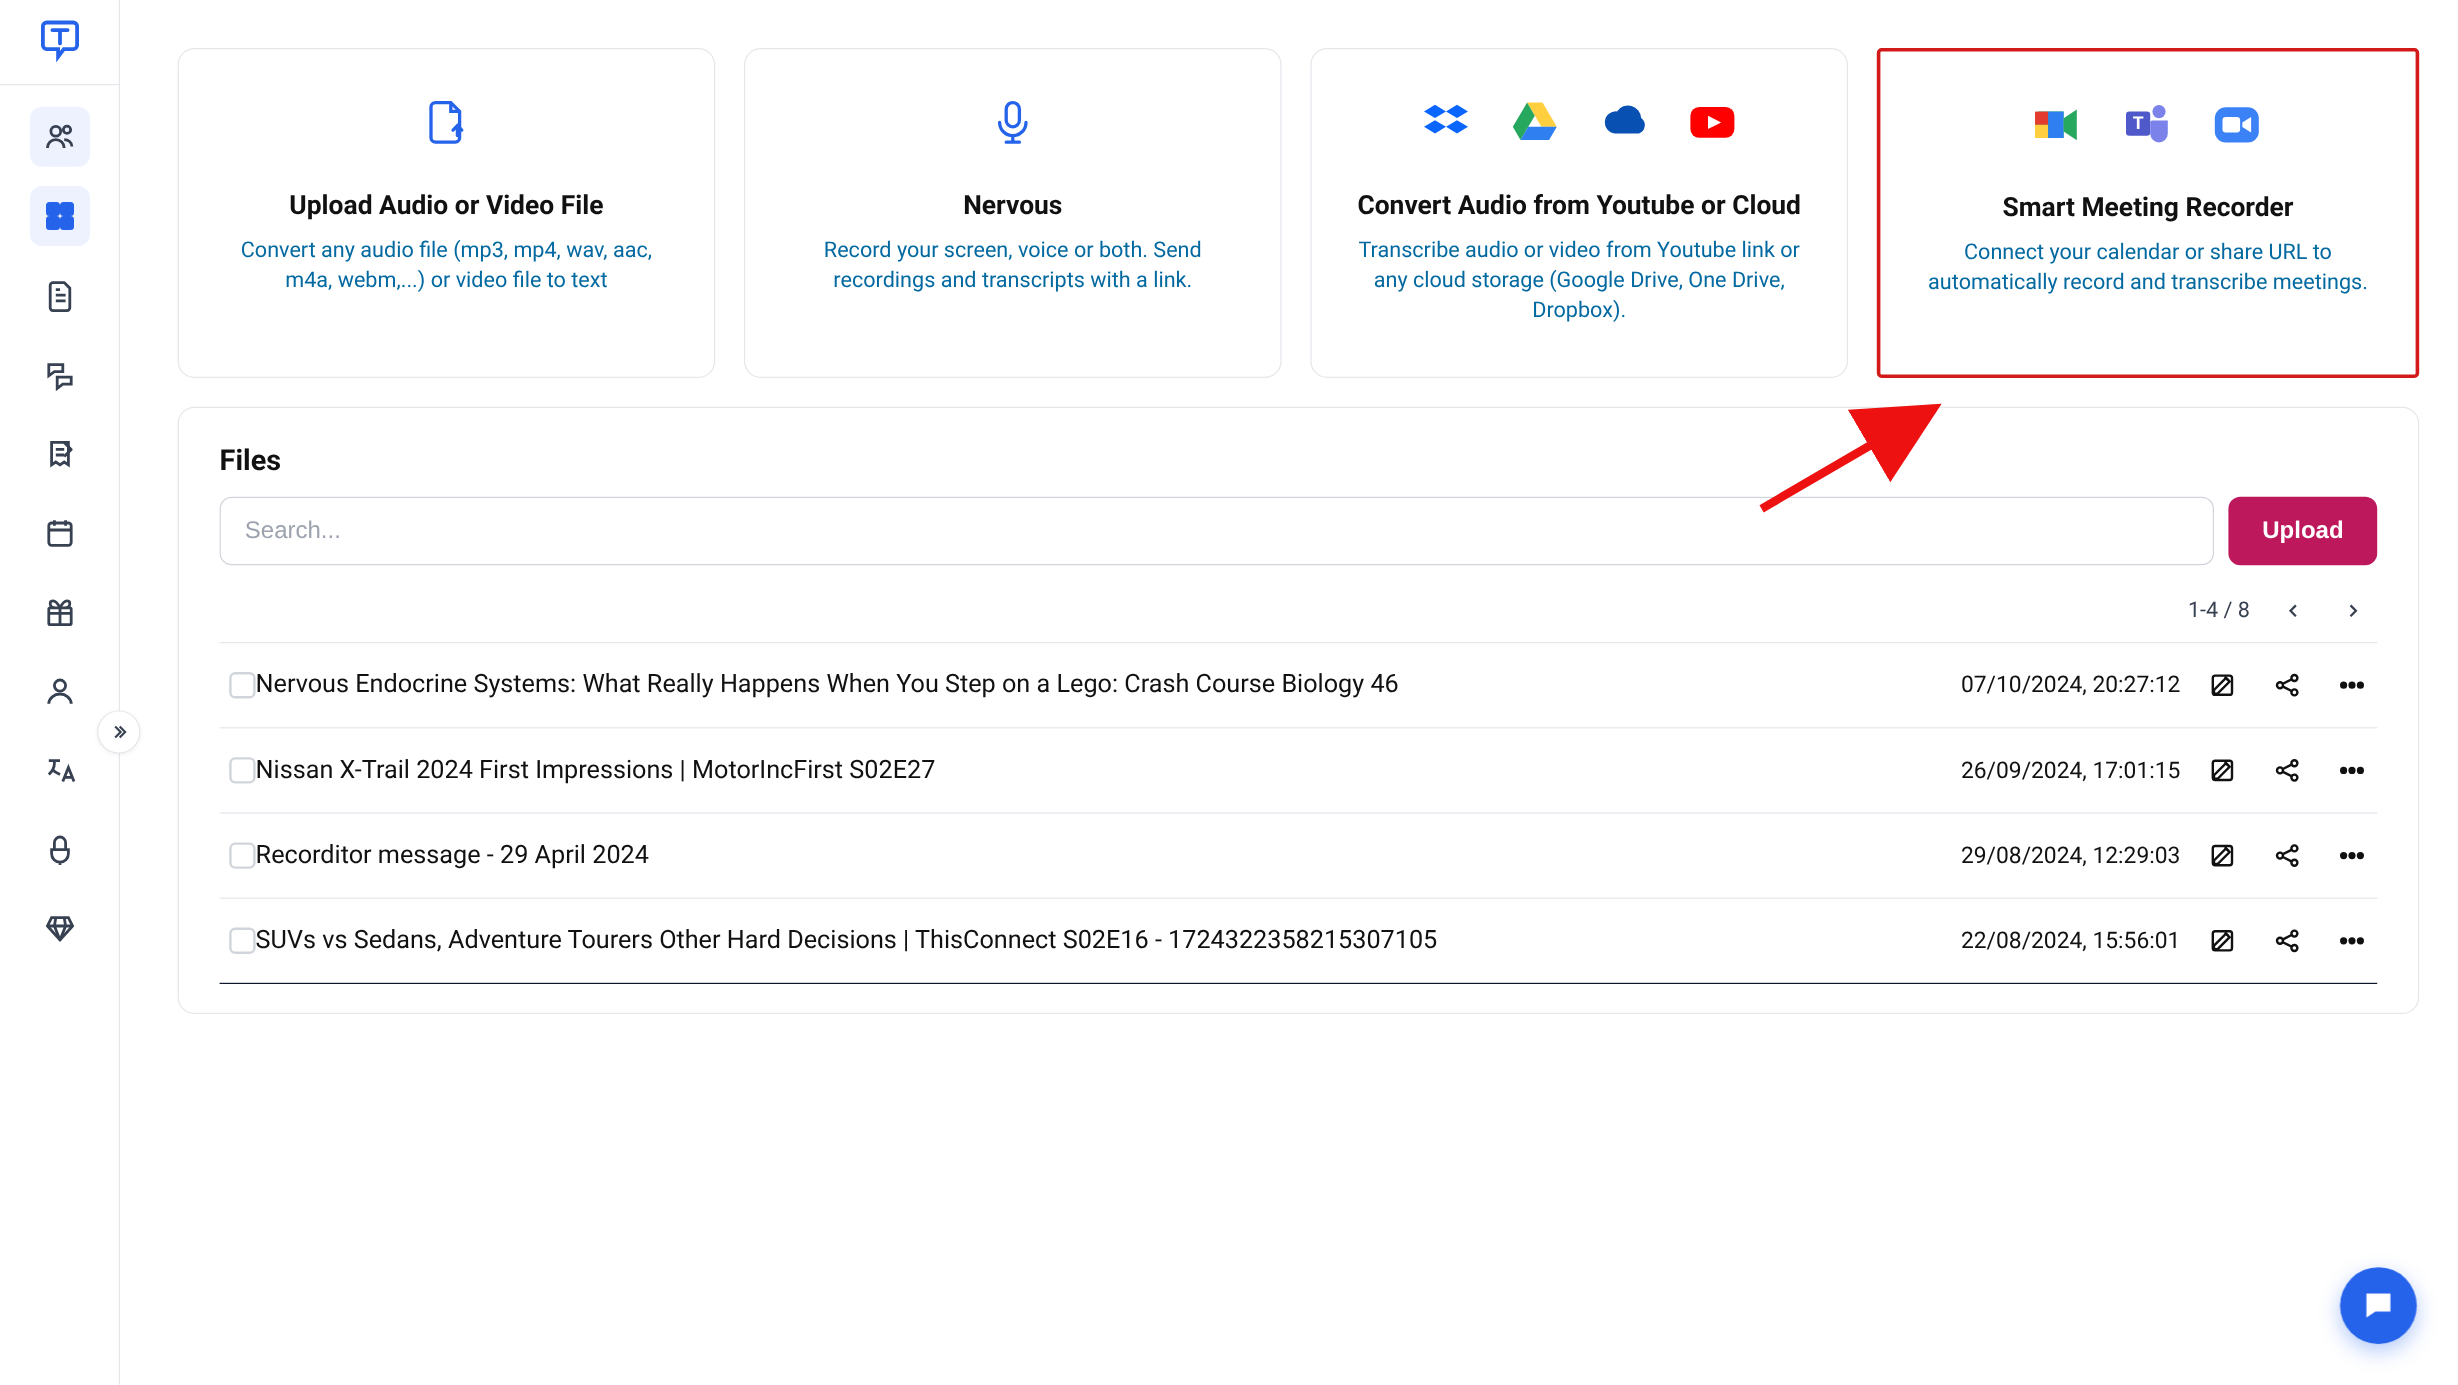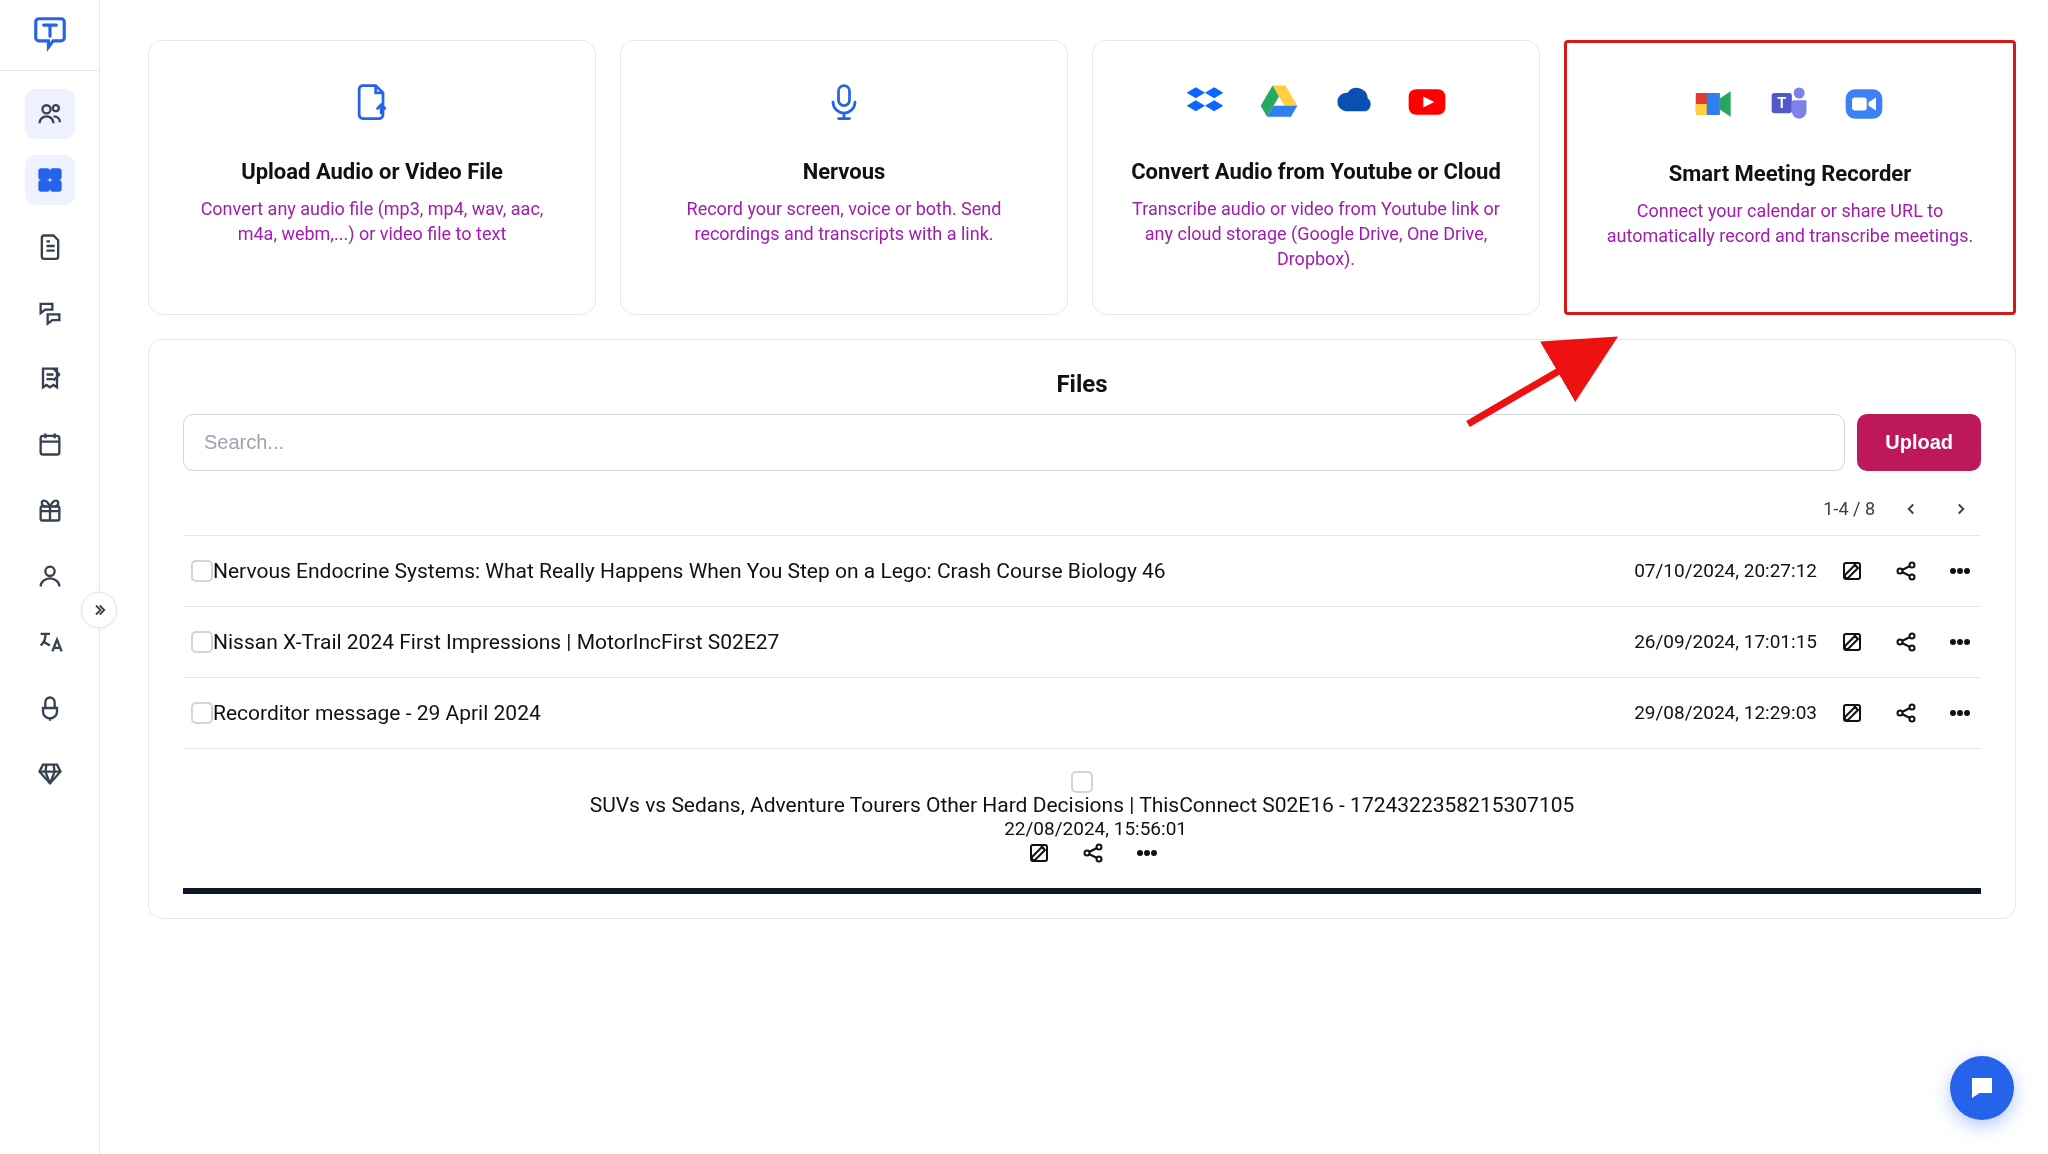--- a/index.html
+++ b/index.html
@@ -20,37 +20,37 @@
 .sidebar-expand svg { width: 18px; height: 18px; stroke: #374151; stroke-width: 2.4; fill: none; }
 
 .main { flex: 1; padding: 40px 32px 0 48px; position: relative; }
 
 
 .cards-row { display: flex; gap: 24px; }
 .card { flex: 1; border: 1px solid #e5e7eb; border-radius: 14px; padding: 32px 22px 42px; text-align: center; display: flex; flex-direction: column; align-items: center; cursor: pointer; }
 .card.highlight { border: 3px solid #d21a1a; border-radius: 4px; }
 .card-icons { display: flex; align-items: center; justify-content: center; gap: 28px; height: 58px; margin-bottom: 28px; }
 .card-title { font-weight: 700; font-size: 22px; color: #111; margin-bottom: 12px; }
-.card-desc { font-size: 18px; color: #a21caf; line-height: 1.4; max-width: 380px; }
+.card-desc { font-size: 18px; color: #0369a1; line-height: 1.4; max-width: 380px; }
 
 
 .files-panel { margin-top: 24px; border: 1px solid #e5e7eb; border-radius: 14px; padding: 30px 34px 24px; }
-.files-title { font-size: 24px; font-weight: 700; margin-bottom: 16px; text-align: center; }
+.files-title { font-size: 24px; font-weight: 700; margin-bottom: 16px; }
 .search-row { display: flex; gap: 12px; margin-bottom: 16px; }
 .search-input { flex: 1; border: 1px solid #d1d5db; border-radius: 10px; padding: 16px 20px; font-size: 20px; color: #374151; outline: none; }
 .search-input::placeholder { color: #9ca3af; }
 .upload-btn { background: #be185d; color: #fff; font-size: 20px; font-weight: 600; border: none; border-radius: 10px; padding: 0 28px; cursor: pointer; }
 
 .pager-row { display: flex; justify-content: flex-end; align-items: center; gap: 22px; font-size: 18px; color: #374151; padding: 8px 6px 12px; }
 .pager-btn { width: 28px; height: 28px; display: flex; align-items: center; justify-content: center; cursor: pointer; color: #374151; }
 .pager-btn svg { width: 18px; height: 18px; stroke: currentColor; stroke-width: 2.5; fill: none; }
 
 .file-list { }
 .file-row { display: flex; align-items: center; padding: 22px 8px; border-top: 1px solid #e5e7eb; }
-.file-row:last-child { border-bottom: 6px solid #0f172a; flex-direction: column; }
+.file-row:last-child { border-bottom: 1px solid #0f172a; }
 .chk { width: 22px; height: 22px; border: 2px solid #d1d5db; border-radius: 5px; cursor: pointer; }
 .file-title { flex: 1; font-size: 21px; color: #111; cursor: pointer; }
 .file-date { font-size: 19px; color: #111; white-space: nowrap; width: 210px; text-align: right; }
 .row-actions { display: flex; gap: 28px; margin-left: 22px; }
 .row-action { width: 26px; height: 26px; display: flex; align-items: center; justify-content: center; cursor: pointer; }
 .row-action svg { width: 24px; height: 24px; stroke: #111; stroke-width: 2; fill: none; }
 
 
 .mini { width: 46px; height: 46px; display: inline-flex; align-items: center; justify-content: center; }
 .mini svg { width: 44px; height: 44px; }

